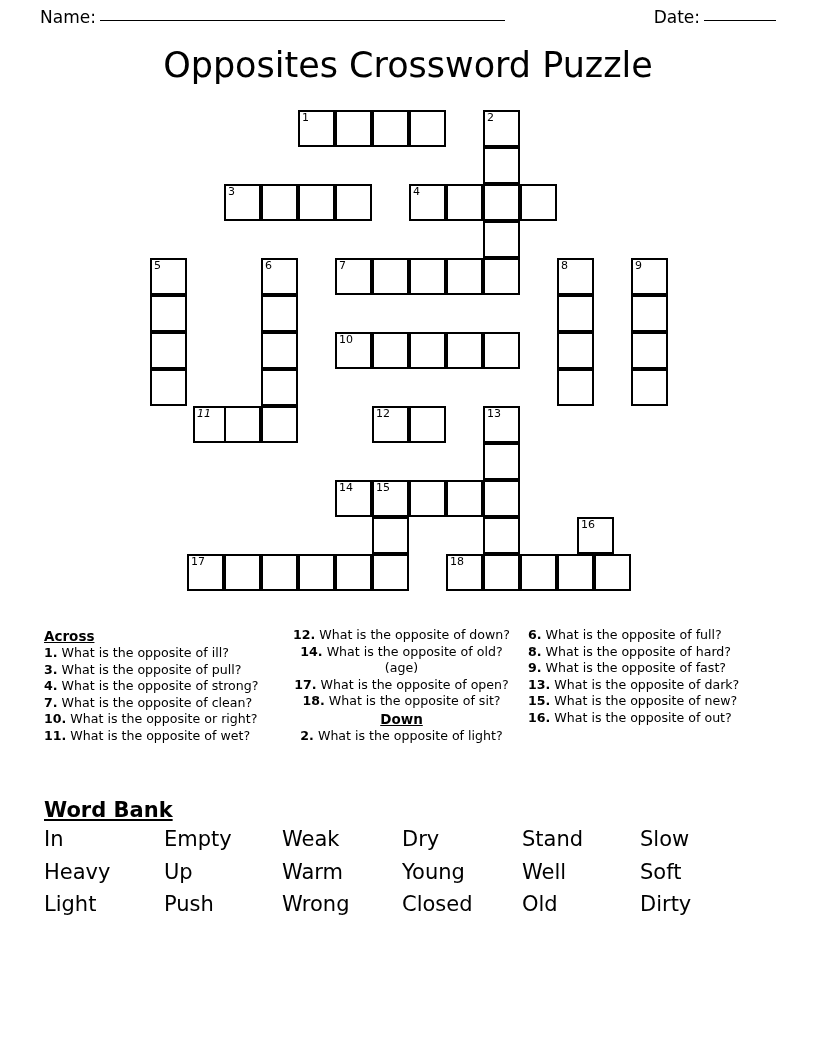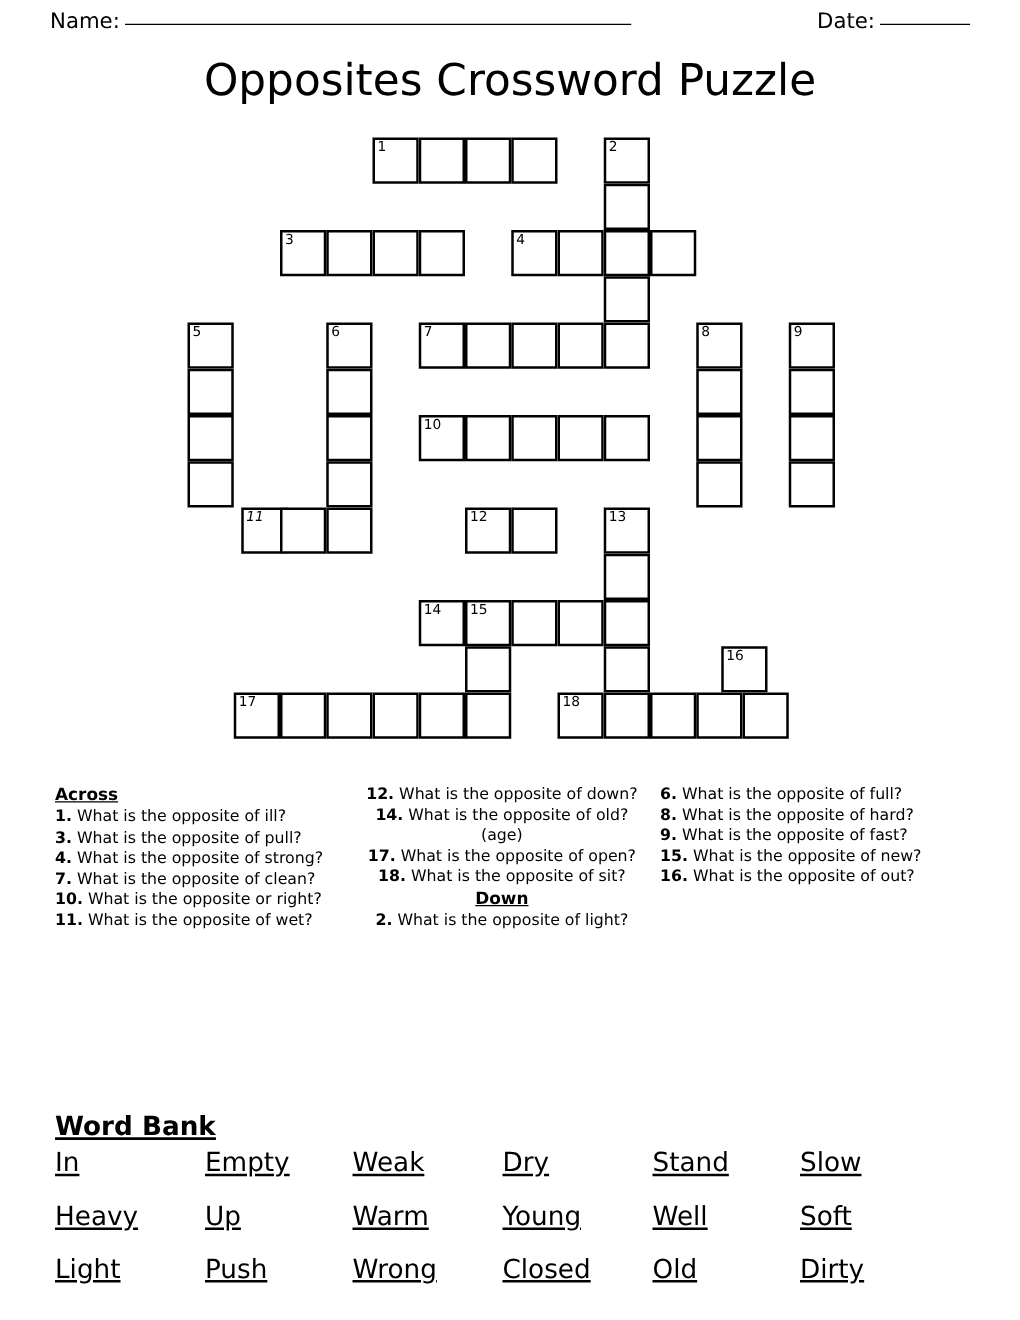--- a/index.html
+++ b/index.html
@@ -129,36 +129,35 @@
     padding: 0;
   }
   .clue .cnum {
     font-weight: bold;
   }
 
   
   #wordbank {
     position: absolute;
     left: 44px;
-    top: 888px;
+    top: 797px;
     width: 730px;
-    text-decoration: underline;
   }
   #wordbank .wb-title {
     font-size: 21px;
     font-weight: bold;
     text-decoration: underline;
     line-height: 26px;
     display: block;
     margin-bottom: 2px;
   }
   .wb-grid {
     display: grid;
     grid-template-columns: 120px 118px 120px 120px 118px 120px;
-    row-gap: 14px;
+    row-gap: 4px;
   }
   .wb-word {
     font-size: 21px;
     line-height: 28.5px;
     white-space: nowrap;
   }
 </style>
 </head>
 <body>
 
@@ -309,20 +308,21 @@
     <div>
         <div class="clue"><span class="cnum">2.</span><span> What is the opposite of light?</span></div>
       </div>
   </div>
 
   <div class="clue-col col-3">
     <div>
         <div class="clue"><span class="cnum">6.</span><span> What is the opposite of full?</span></div>
         <div class="clue"><span class="cnum">8.</span><span> What is the opposite of hard?</span></div>
         <div class="clue"><span class="cnum">9.</span><span> What is the opposite of fast?</span></div>
+        <div class="clue"><span class="cnum">13.</span><span> What is the opposite of dark?</span></div>
         <div class="clue"><span class="cnum">15.</span><span> What is the opposite of new?</span></div>
         <div class="clue"><span class="cnum">16.</span><span> What is the opposite of out?</span></div>
       </div>
   </div>
 
 </div>
 
 <div id="wordbank">
   <span class="wb-title">Word Bank</span>
   <div class="wb-grid">

